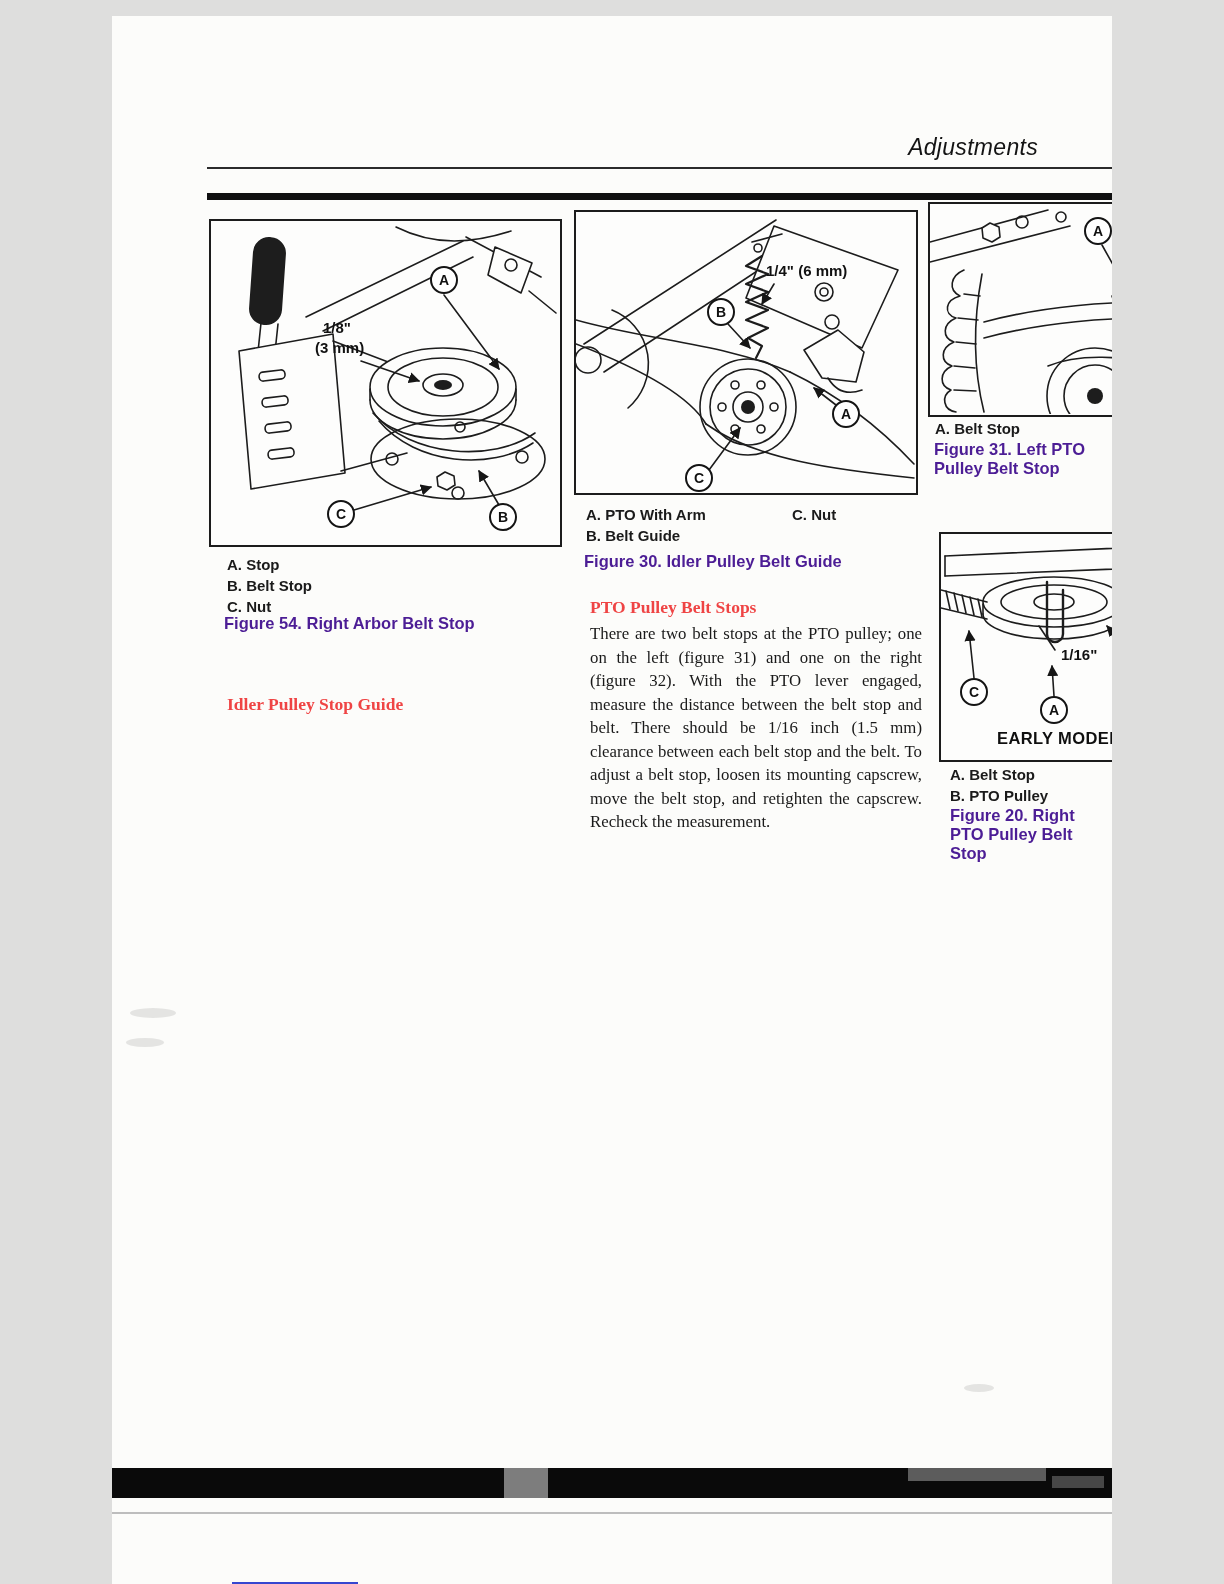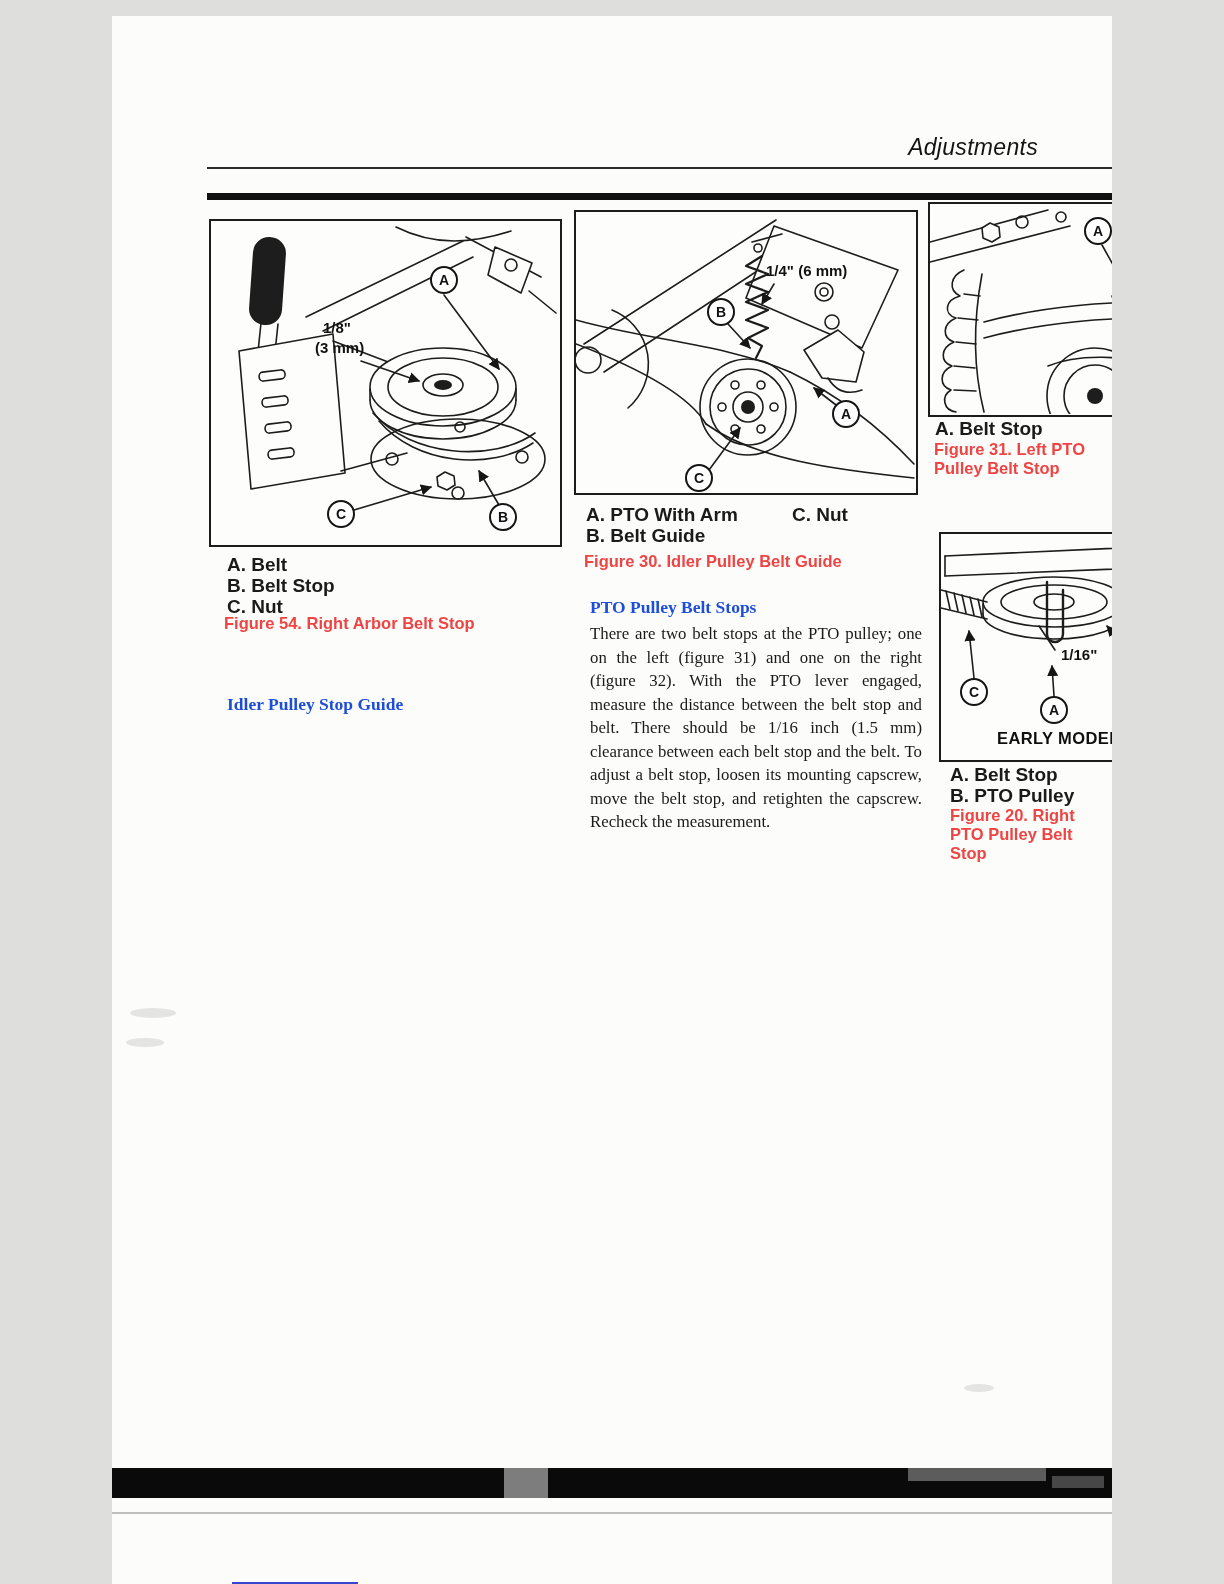--- a/index.html
+++ b/index.html
@@ -12,27 +12,27 @@
   .rule-thin { position:absolute; background:#2b2b2b; }
   .rule-thick { position:absolute; background:#101010; }
   .figbox { position:absolute; border:2.5px solid #1c1c1c; background:#fdfdfc; }
   .figbox svg { display:block; }
   .header-italic {
     position:absolute; font-family:"Liberation Sans", sans-serif;
     font-style:italic; font-size:23px; letter-spacing:.3px; color:#141414;
   }
   .legend {
     position:absolute; font-family:"Liberation Sans", sans-serif;
-    font-weight:bold; font-size:19px; line-height:21px; color:#1a1a1a;
+    font-weight:bold; font-size:15px; line-height:21px; color:#1a1a1a;
   }
   .figcap {
     position:absolute; font-family:"Liberation Sans", sans-serif;
-    font-weight:bold; font-size:16.5px; color:#ef4444;
-  }
-  .heading { position:absolute; font-weight:bold; font-size:17.5px; color:#1d4ed8; }
+    font-weight:bold; font-size:16.5px; color:#4c1d95;
+  }
+  .heading { position:absolute; font-weight:bold; font-size:17.5px; color:#ef4444; }
   .bodytext {
     position:absolute; font-size:16.8px; line-height:23.5px;
     text-align:justify; color:#191919;
   }
   .pagenum {
     position:absolute; font-family:"Liberation Sans", sans-serif;
     font-weight:bold; font-size:18px; color:#0f0f0f;
   }
   .scanbar { position:absolute; background:#0a0a0a; }
   .scanpatch { position:absolute; }
@@ -126,21 +126,21 @@
       </g>
       <g>
         <path class="ln" d="M143,289 L220,266" marker-end="url(#arr29)"></path>
         <circle class="cob" cx="130" cy="293" r="13"></circle>
         <text class="co" x="130" y="298" text-anchor="middle">C</text>
       </g>
     </svg>
   </div>
 
   <div class="legend" style="left:115px; top:538px;">
-    <div>A. Belt</div>
+    <div>A. Stop</div>
     <div>B. Belt Stop</div>
     <div>C. Nut</div>
   </div>
   <div class="figcap" style="left:112px; top:598px;">Figure 54.  Right Arbor Belt Stop</div>
 
   <div class="heading" style="left:115px; top:678px;">Idler Pulley Stop Guide</div>
 
   <div class="figbox" style="left:462px; top:194px; width:344px; height:285px;">
     <svg width="339" height="280" viewBox="0 0 339 280">
       <defs>

